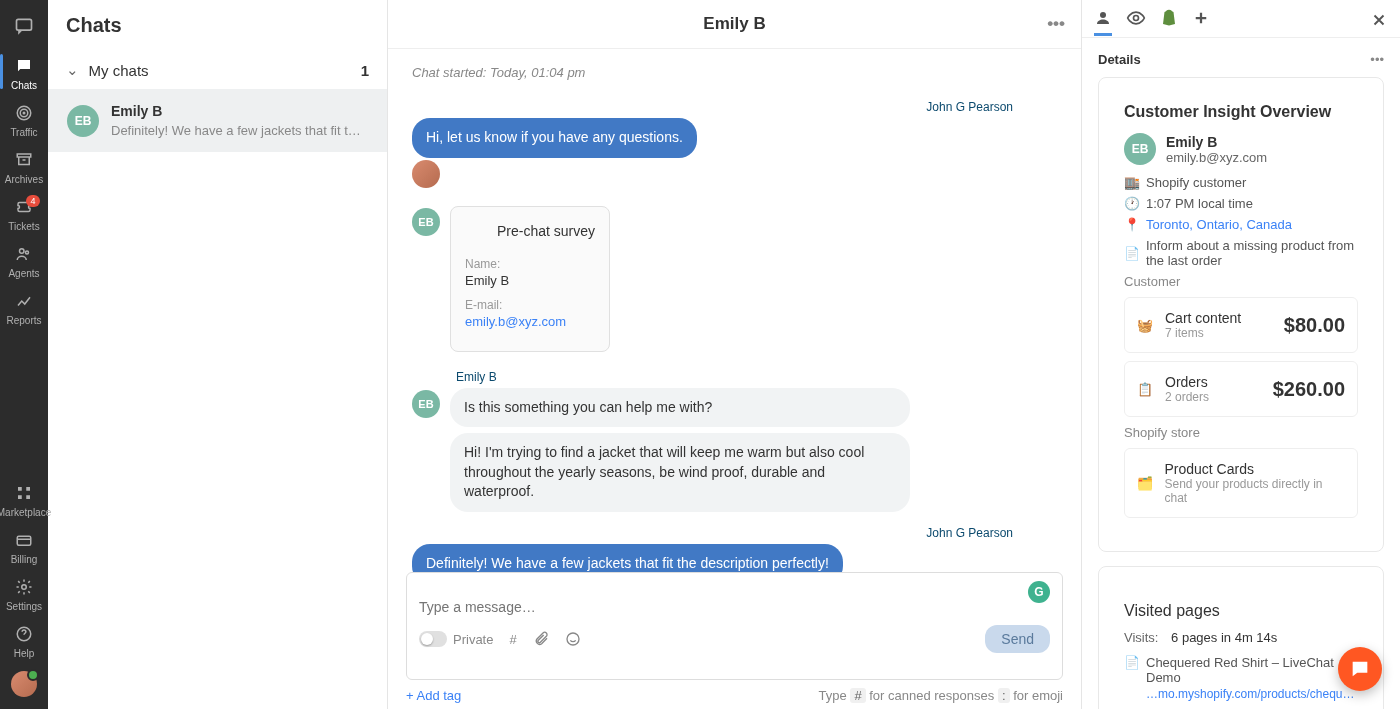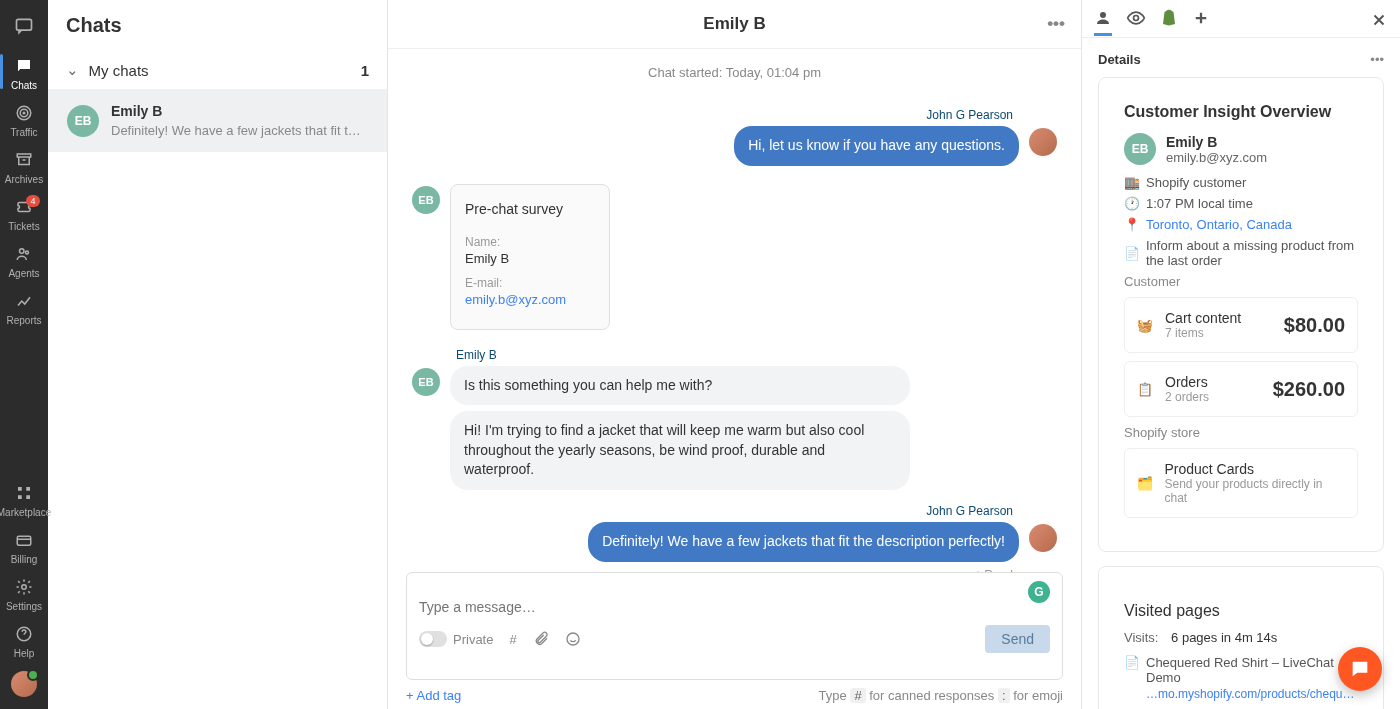--- a/index.html
+++ b/index.html
@@ -28,49 +28,49 @@
 .chat-row.active { background: #eef0f1; }
 .chat-row .avatar { width: 32px; height: 32px; border-radius: 50%; background: #7ab8a4; color: #fff; font-size: 12px; font-weight: 600; display: flex; align-items: center; justify-content: center; margin-right: 12px; }
 .chat-row .name { font-weight: 600; font-size: 14px; }
 .chat-row .preview { font-size: 13px; color: #888; margin-top: 4px; white-space: nowrap; overflow: hidden; text-overflow: ellipsis; max-width: 250px; }
 
 
 .col-chat { flex: 1; display: flex; flex-direction: column; border-right: 1px solid #e5e5e5; min-width: 0; }
 .chat-header { display: flex; align-items: center; justify-content: center; padding: 14px 18px; border-bottom: 1px solid #eee; font-size: 17px; font-weight: 600; position: relative; }
 .chat-header .more { position: absolute; right: 16px; color: #888; cursor: pointer; }
 .chat-body { flex: 1; overflow-y: auto; padding: 10px 24px 6px; background: #fff; }
-.date-sep { text-align: center; color: #888; font-size: 13px; margin: 6px 0 28px; }
+.date-sep { text-align: left; color: #888; font-size: 13px; margin: 6px 0 20px; font-style: italic; }
 .sender-label { font-size: 12px; color: #0c4a6e; margin-bottom: 4px; }
 .sender-right { text-align: right; margin-right: 44px; }
 .sender-left { margin-left: 44px; }
 .row { display: flex; align-items: flex-start; margin-bottom: 10px; }
-.row.right { justify-content: flex-end; }
+.row.right { justify-content: flex-end; flex-direction: column; }
 .row .av { width: 28px; height: 28px; border-radius: 50%; flex: none; margin-top: 2px; }
 .row .av.eb { background: #7ab8a4; color: #fff; font-size: 11px; font-weight: 600; display: flex; align-items: center; justify-content: center; }
 .row .av.agent { background: linear-gradient(135deg,#d98b6f,#b56b4f); }
 .bubble { max-width: 460px; padding: 10px 14px; border-radius: 18px; font-size: 14px; line-height: 1.4; }
 .bubble.agent { background: #4179c5; color: #fff; margin-right: 10px; }
 .bubble.cust { background: #f1f3f4; color: #333; margin-left: 10px; }
 .survey-card { border: 1px solid #e0e0e0; border-radius: 8px; width: 160px; padding: 12px 14px; margin-left: 10px; background: #fafafa; font-size: 13px; }
-.survey-title { text-align: left; font-size: 14px; margin-bottom: 18px; margin-top: 4px; white-space: nowrap; }
+.survey-title { text-align: right; font-size: 14px; margin-bottom: 18px; margin-top: 4px; white-space: nowrap; }
 .survey-label { color: #999; font-size: 12px; margin-bottom: 2px; }
 .survey-val { margin-bottom: 10px; }
 .survey-link { color: #3b82f6; }
 .read-receipt { text-align: right; color: #999; font-size: 12px; margin-right: 44px; margin-top: -4px; }
 
 
 .composer-wrap { padding: 0 18px 8px; }
 .composer { border: 1px solid #ddd; border-radius: 6px; padding: 26px 12px; position: relative; }
 .composer input { border: none; width: calc(100% - 40px); font-size: 14px; outline: none; background: transparent; }
 .composer .g-dot { position: absolute; right: 12px; top: 8px; width: 22px; height: 22px; border-radius: 50%; background: #3fb28f; color: #fff; display: flex; align-items: center; justify-content: center; font-size: 12px; font-weight: 700; }
 .composer-tools { display: flex; align-items: center; padding-top: 10px; color: #888; }
 .priv-toggle { width: 28px; height: 16px; border-radius: 8px; background: #e0e0e0; margin-right: 6px; position: relative; }
 .priv-toggle::after { content: ""; width: 12px; height: 12px; background: #fff; border-radius: 50%; position: absolute; top: 2px; left: 2px; box-shadow: 0 1px 2px rgba(0,0,0,.3); }
 .tool-ico { margin-left: 16px; cursor: pointer; }
-.send-btn { margin-left: auto; background: #c9d9ec; color: #5a7a9c; border: none; border-radius: 4px; padding: 6px 16px; font-size: 14px; cursor: pointer; }
+.send-btn { margin-left: auto; background: #c9d9ec; color: #5a7a9c; border: none; border-radius: 12px; padding: 6px 16px; font-size: 14px; cursor: pointer; }
 .composer-foot { display: flex; justify-content: space-between; align-items: center; font-size: 13px; color: #888; padding: 0 18px 6px; }
 .add-tag { color: #3b82f6; cursor: pointer; }
 .key { background: #f0f0f0; border-radius: 3px; padding: 0 4px; color: #666; }
 
 
 .col-details { width: 318px; background: #fff; display: flex; flex-direction: column; overflow: hidden; }
 .details-tabs { display: flex; align-items: center; padding: 8px 12px 0; border-bottom: 1px solid #eee; gap: 14px; }
 .dtab { padding-bottom: 6px; border-bottom: 3px solid transparent; cursor: pointer; color: #666; display:flex; align-items:center; }
 .dtab.active { border-color: #4a90e2; color: #333; }
 .dtab-spacer { flex: 1; }

